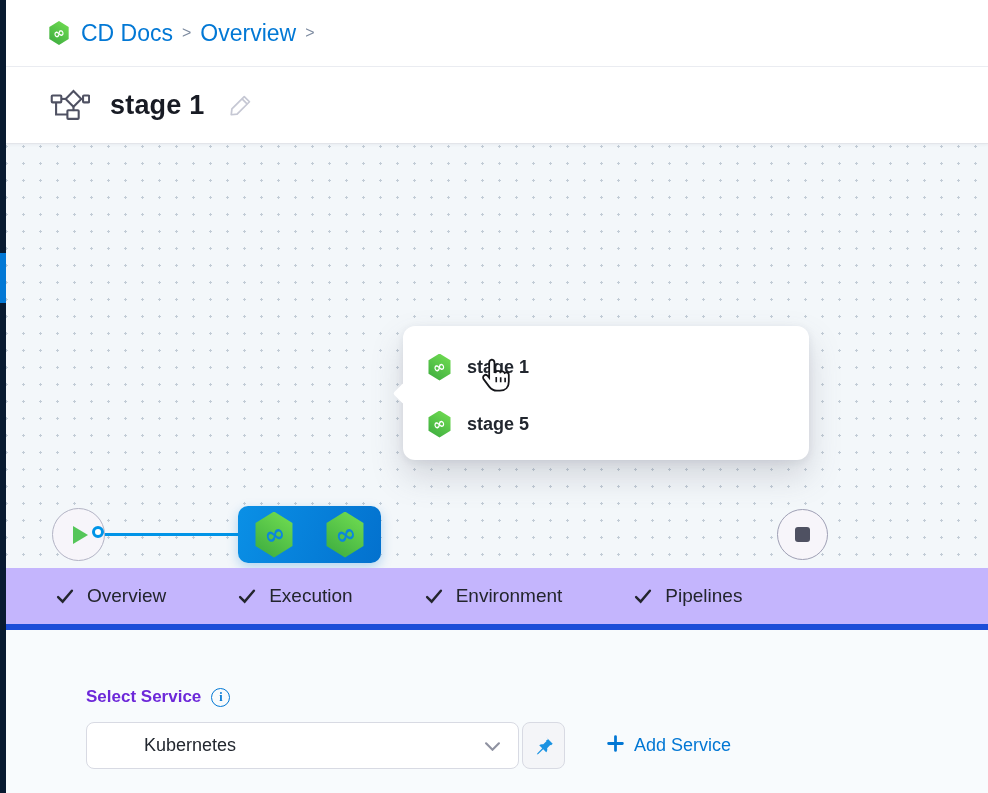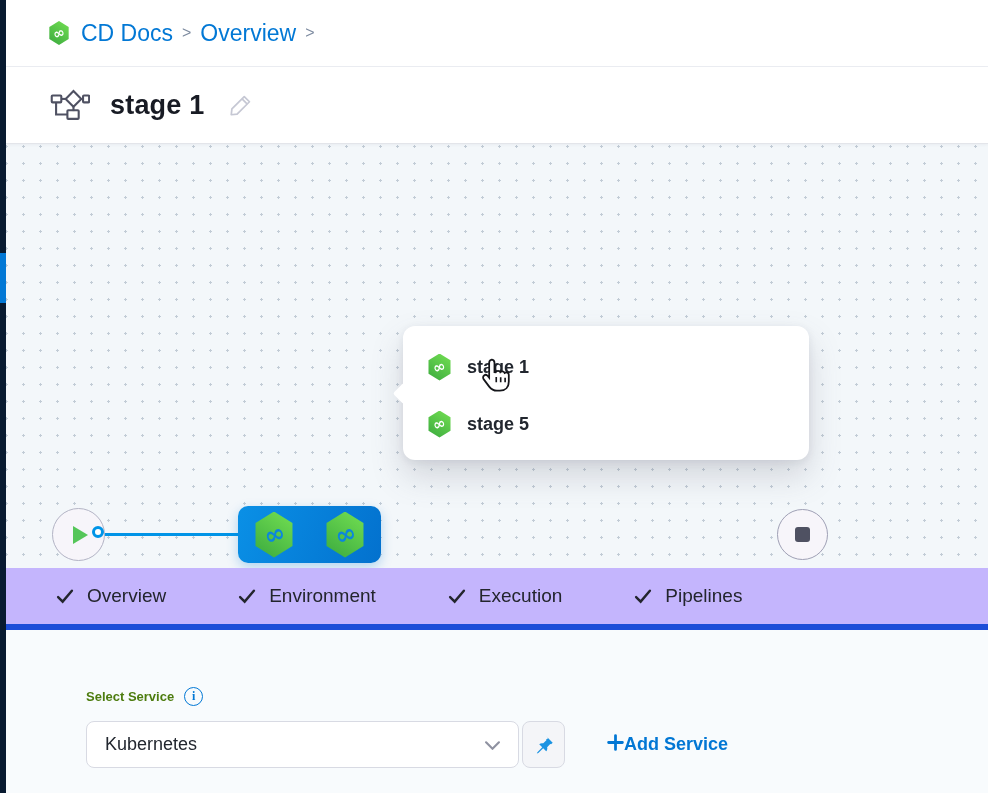--- a/index.html
+++ b/index.html
@@ -78,32 +78,32 @@
   .tab { position:relative; display:flex; align-items:center; gap:13px; padding:0 36px;
     font-size:19px; color:#23252d; cursor:pointer; white-space:nowrap; }
   .tab.active { font-weight:700; }
   .tab.active::after { content:""; position:absolute; left:0; right:0; bottom:0; height:3px;
     background:#0277d4; border-radius:2px 2px 0 0; }
   .check-icon { display:flex; }
 
   
   .content { height:163px; background:#f8fbfd; padding:57px 0 0 80px; }
   .field-label-row { display:flex; align-items:center; gap:10px; margin-bottom:15px; }
-  .field-label { font-size:13px; font-weight:700; color:#4d7c0f; }
+  .field-label { font-size:17px; font-weight:700; color:#6d28d9; }
   .info-icon { width:19px; height:19px; border:1.7px solid #0278d5; border-radius:50%;
     color:#0278d5; font-size:12px; font-weight:700; display:flex; align-items:center;
     justify-content:center; cursor:pointer; font-family:"Liberation Serif","DejaVu Serif",serif; }
   .field-row { display:flex; align-items:center; }
   .select-box { width:433px; height:47px; background:#fff; border:1px solid #d8dae3; border-radius:8px;
     display:flex; align-items:center; padding:0 18px; cursor:pointer; }
-  .select-value { font-size:18px; color:#22272f; flex:1; }
+  .select-value { font-size:18px; color:#22272f; flex:1;margin-left:39px; }
   .pin-btn { width:43px; height:47px; margin-left:3px; background:#f4f5f8; border:1px solid #d8dae3;
     border-radius:8px; display:flex; align-items:center; justify-content:center; cursor:pointer; }
-  .add-service { display:flex; align-items:center; gap:0; margin-left:42px;
-    color:#0277d4; font-size:18px; font-weight:700; cursor:pointer; }
+  .add-service { display:flex; align-items:center; gap:10px; margin-left:42px;
+    color:#0277d4; font-size:18px; font-weight:400; cursor:pointer; }
 </style>
 </head>
 <body>
 
 <div class="app">
 
   <div class="rail">
     <div class="rail-active"></div>
   </div>
 
@@ -193,29 +193,29 @@
             </svg>
           </span>
         <span>Overview</span>
       </div>
       <div class="tab">
         <span class="check-icon">
             <svg width="18" height="16" viewBox="0 0 17 15" fill="none" stroke="#23252d" stroke-width="2.3" stroke-linecap="round">
               <path d="M2 8.5l4.3 4.3L15 2.5"></path>
             </svg>
           </span>
+        <span>Execution</span>
+      </div>
+      <div class="tab">
+        <span class="check-icon">
+            <svg width="18" height="16" viewBox="0 0 17 15" fill="none" stroke="#23252d" stroke-width="2.3" stroke-linecap="round">
+              <path d="M2 8.5l4.3 4.3L15 2.5"></path>
+            </svg>
+          </span>
         <span>Environment</span>
-      </div>
-      <div class="tab">
-        <span class="check-icon">
-            <svg width="18" height="16" viewBox="0 0 17 15" fill="none" stroke="#23252d" stroke-width="2.3" stroke-linecap="round">
-              <path d="M2 8.5l4.3 4.3L15 2.5"></path>
-            </svg>
-          </span>
-        <span>Execution</span>
       </div>
       <div class="tab">
         <span class="check-icon">
             <svg width="18" height="16" viewBox="0 0 17 15" fill="none" stroke="#23252d" stroke-width="2.3" stroke-linecap="round">
               <path d="M2 8.5l4.3 4.3L15 2.5"></path>
             </svg>
           </span>
         <span>Pipelines</span>
       </div>
     </div>

